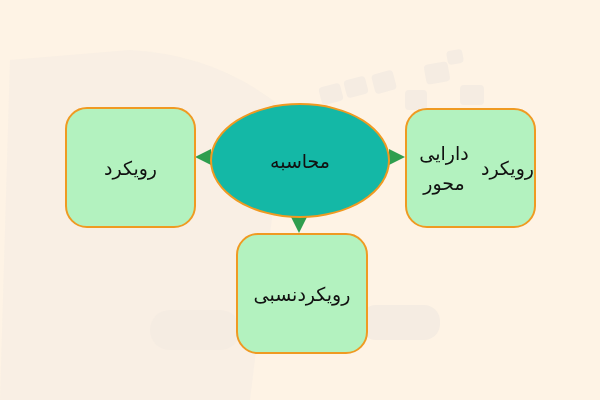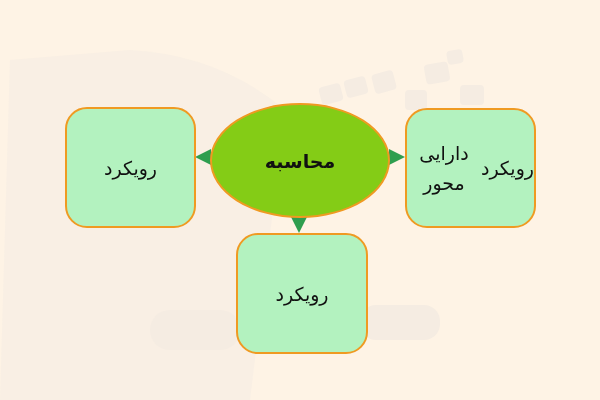--- a/index.html
+++ b/index.html
@@ -32,33 +32,32 @@
       justify-content: center;
       text-align: center;
       direction: rtl;
       color: #111;
       font-size: 19px;
       line-height: 30px;
     }
     .ellipse {
       position: absolute;
       box-sizing: border-box;
-      background: #84cc16;
+      background: #14b8a6;
       border: 2px solid #ef9a22;
       border-radius: 50%;
       display: flex;
       flex-direction: column;
       align-items: center;
       justify-content: center;
       text-align: center;
       direction: rtl;
       color: #111;
       font-size: 19px;
       line-height: 30px;
-      font-weight: bold;
     }
     .connectors {
       position: absolute;
       left: 0; top: 0;
       width: 600px; height: 400px;
       pointer-events: none;
     }
   </style>
 </head>
 <body>
@@ -99,13 +98,14 @@
   <span>رویکرد</span>
 </div>
 
 <div class="node" style="left:405px; top:108px; width:131px; height:120px;">
   <span>رویکرد</span>
   <span>دارایی محور</span>
 </div>
 
 <div class="node" style="left:236px; top:233px; width:132px; height:121px;">
   <span>رویکرد</span>
+  <span>نسبی</span>
 </div>
 
 </body></html>

